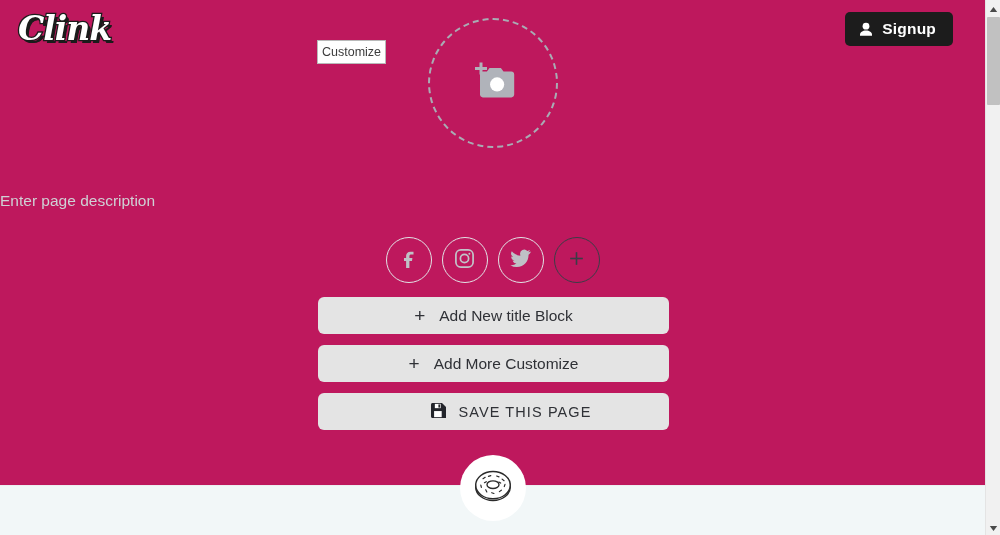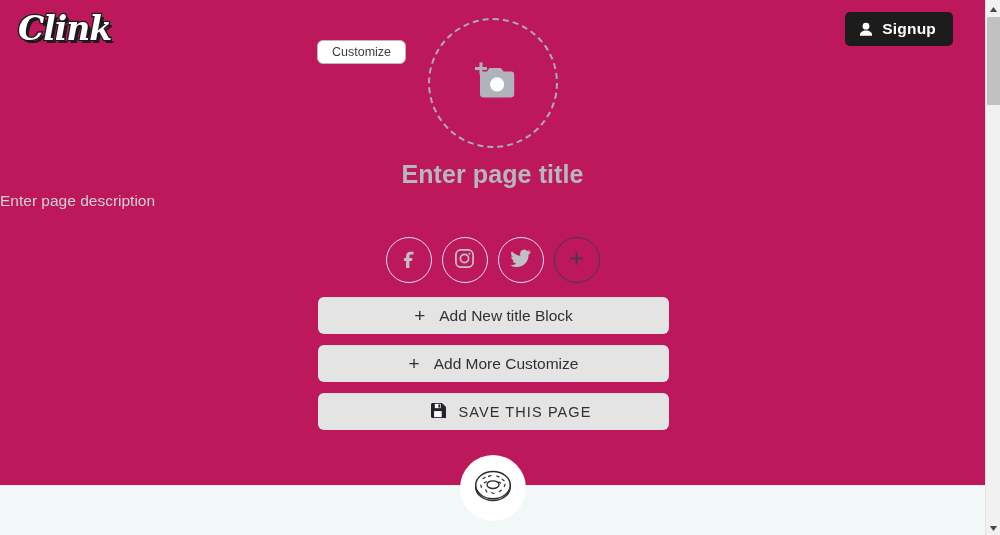--- a/index.html
+++ b/index.html
@@ -74,24 +74,24 @@
     font-weight: bold;
   }
   .signup-btn svg { display: block; }
 
   
   .customize-btn {
     position: absolute;
     left: 317px;
     top: 40px;
     height: 24px;
-    padding: 0 14px;
+    padding: 0 4px;
     background: #ffffff;
     border: 1px solid #b9b9b9;
-    border-radius: 6px;
+    border-radius: 0;
     display: flex;
     align-items: center;
     font-size: 12.5px;
     color: #3c3c3c;
     cursor: pointer;
     box-sizing: border-box;
   }
 
   
   .avatar-drop {
@@ -278,21 +278,20 @@
     <div class="avatar-drop">
       <span>
         <svg width="46" height="42" viewBox="0 0 46 42" fill="#b0b3ba">
           <path d="M9.5 2.5v4.5H5v3h4.5V14.5h3V10H17V7h-4.5V2.5z"></path>
           <path d="M19.5 8l-2.6 3.6H12.8c-1.6 0-2.8 1.2-2.8 2.8v20.2c0 1.6 1.2 2.8 2.8 2.8h28.6c1.6 0 2.8-1.2 2.8-2.8V14.4c0-1.6-1.2-2.8-2.8-2.8h-7.9L30.9 8H19.5z"></path>
           <circle cx="27.1" cy="24.4" r="7.1" fill="#ffffff"></circle>
         </svg>
       </span>
     </div>
 
-    <div class="page-title">Enter page title</div>
     <div class="page-desc">Enter page description</div>
 
     <div class="socials">
 
       <div class="social-circle">
         <span>
           <svg width="20" height="20" viewBox="0 0 20 20" fill="#bfc1c6">
             <path d="M12.4 6.6h2.1V3.8c-.4-.05-1.6-.15-3-.15-2.9 0-4.4 1.7-4.4 4.5V10H5v3.1h2.1V20h3.3v-6.9h2.6l.4-3.1h-3V8.5c0-1 .3-1.9 1.9-1.9z"></path>
           </svg>
         </span>

